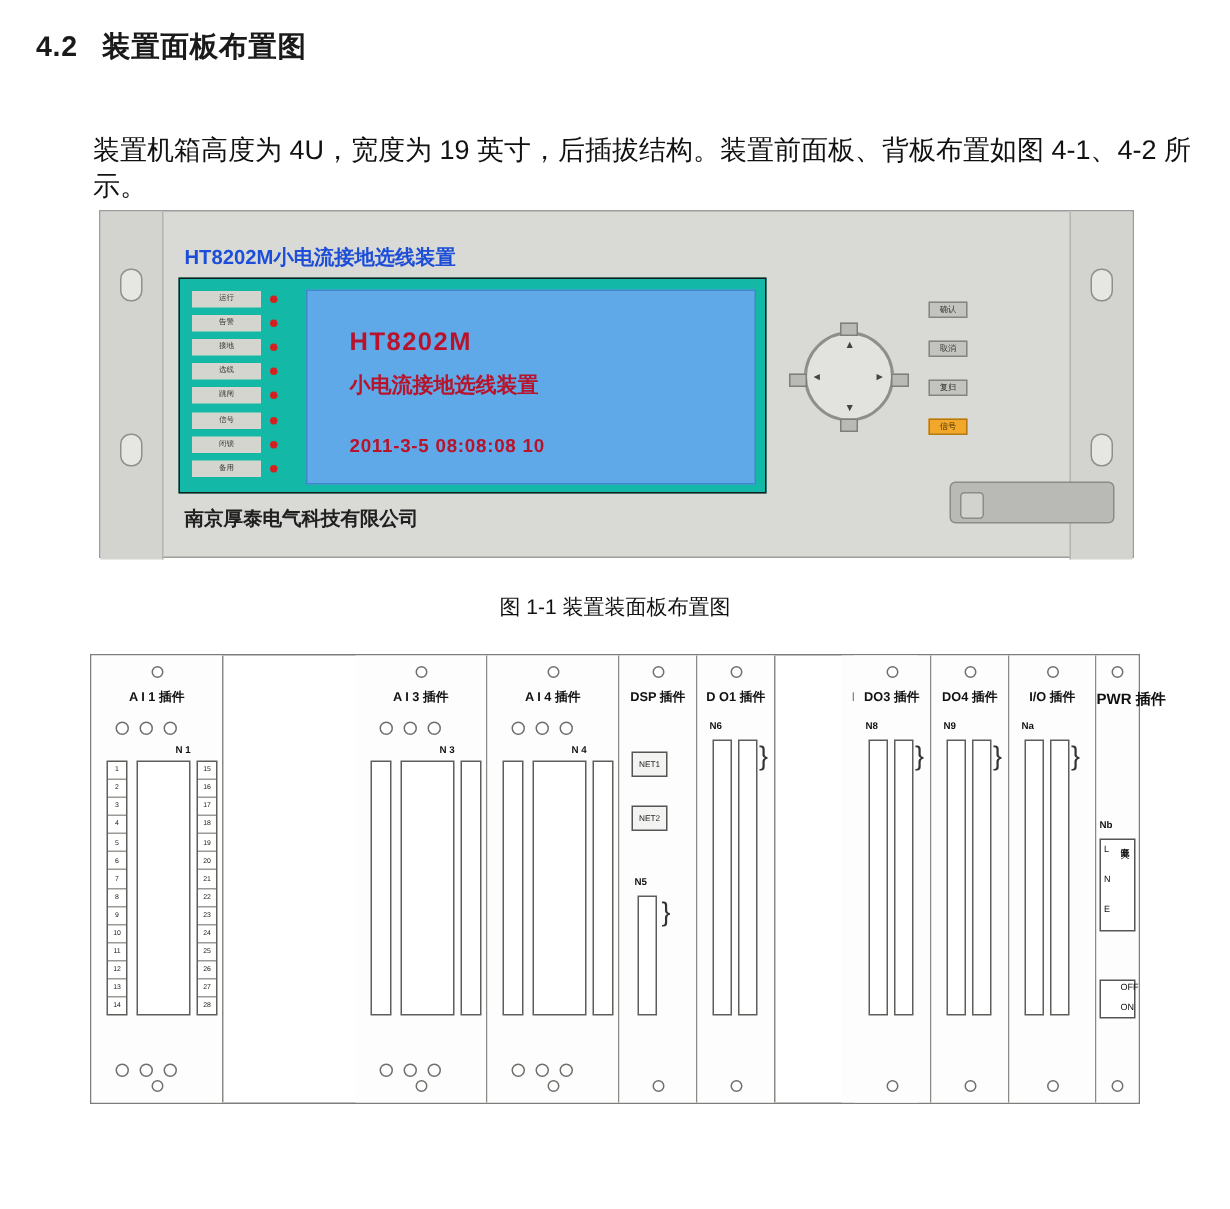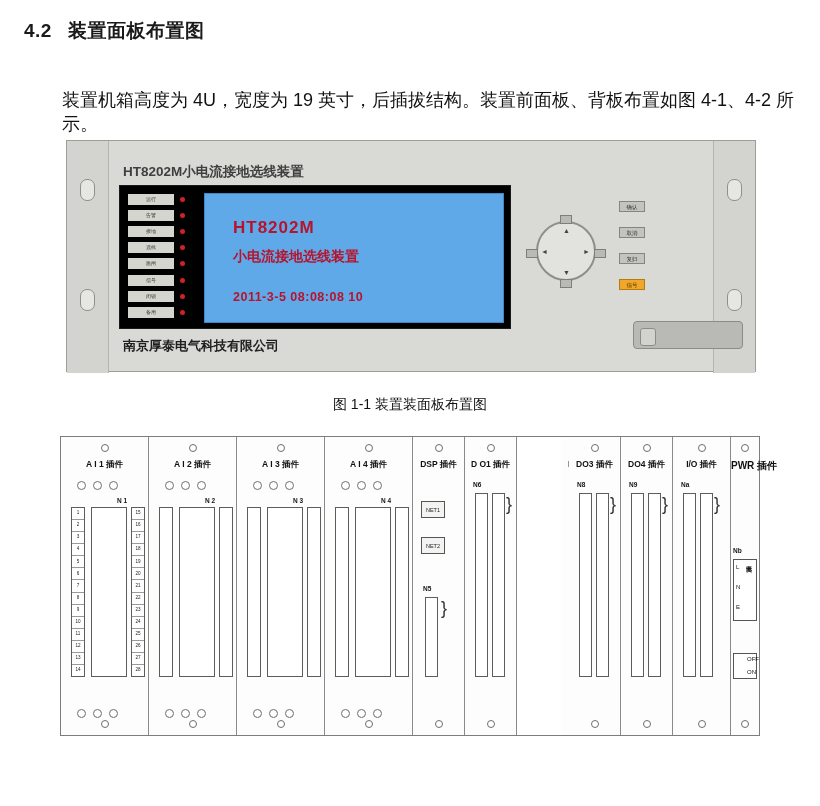--- a/index.html
+++ b/index.html
@@ -84,39 +84,39 @@
   }
   .ear-hole.top { top: 38px; }
   .ear-hole.bot { top: 148px; }
 
   .device-title {
     position: absolute;
     left: 56px;
     top: 22px;
     font-size: 13.5px;
     font-weight: bold;
-    color: #404040;
+    color: #1d4ed8;
     white-space: nowrap;
   }
   .company-name {
     position: absolute;
     left: 56px;
     top: 196px;
     font-size: 13px;
     font-weight: bold;
     color: #202020;
     white-space: nowrap;
   }
   .lcd-bezel {
     position: absolute;
     left: 52px;
     top: 44px;
     width: 392px;
     height: 144px;
-    background: #000000;
+    background: #14b8a6;
     border: 1px solid #1a1a1a;
     box-sizing: border-box;
   }
   .led-column {
     position: absolute;
     left: 4px;
     top: 5px;
     width: 74px;
     height: 134px;
   }
@@ -538,37 +538,20 @@
           <div class="term-row">23</div>
           <div class="term-row">24</div>
           <div class="term-row">25</div>
           <div class="term-row">26</div>
           <div class="term-row">27</div>
           <div class="term-row">28</div>
         </div>
       </div>
     </div>
 
-    <div class="slot" style="left:88px; width:88px;">
-      <div class="slot-screw top"></div>
-      <div class="slot-screw bot"></div>
-      <div class="slot-title">A I 2 插件</div>
-      <div class="ai-holes">
-        <div class="ai-hole" style="left:16px;"></div>
-        <div class="ai-hole" style="left:32px;"></div>
-        <div class="ai-hole" style="left:48px;"></div>
-        <div class="ai-hole b" style="left:16px;"></div>
-        <div class="ai-hole b" style="left:32px;"></div>
-        <div class="ai-hole b" style="left:48px;"></div>
-      </div>
-      <div class="conn-label" style="left:56px; top:60px;">N 2</div>
-      <div class="terminal-block" style="left:10px; top:70px; width:14px; height:170px;"></div>
-      <div class="terminal-block" style="left:30px; top:70px; width:36px; height:170px;"></div>
-      <div class="terminal-block" style="left:70px; top:70px; width:14px; height:170px;"></div>
-    </div>
 
     <div class="slot" style="left:176px; width:88px;">
       <div class="slot-screw top"></div>
       <div class="slot-screw bot"></div>
       <div class="slot-title">A I 3 插件</div>
       <div class="ai-holes">
         <div class="ai-hole" style="left:16px;"></div>
         <div class="ai-hole" style="left:32px;"></div>
         <div class="ai-hole" style="left:48px;"></div>
         <div class="ai-hole b" style="left:16px;"></div>

